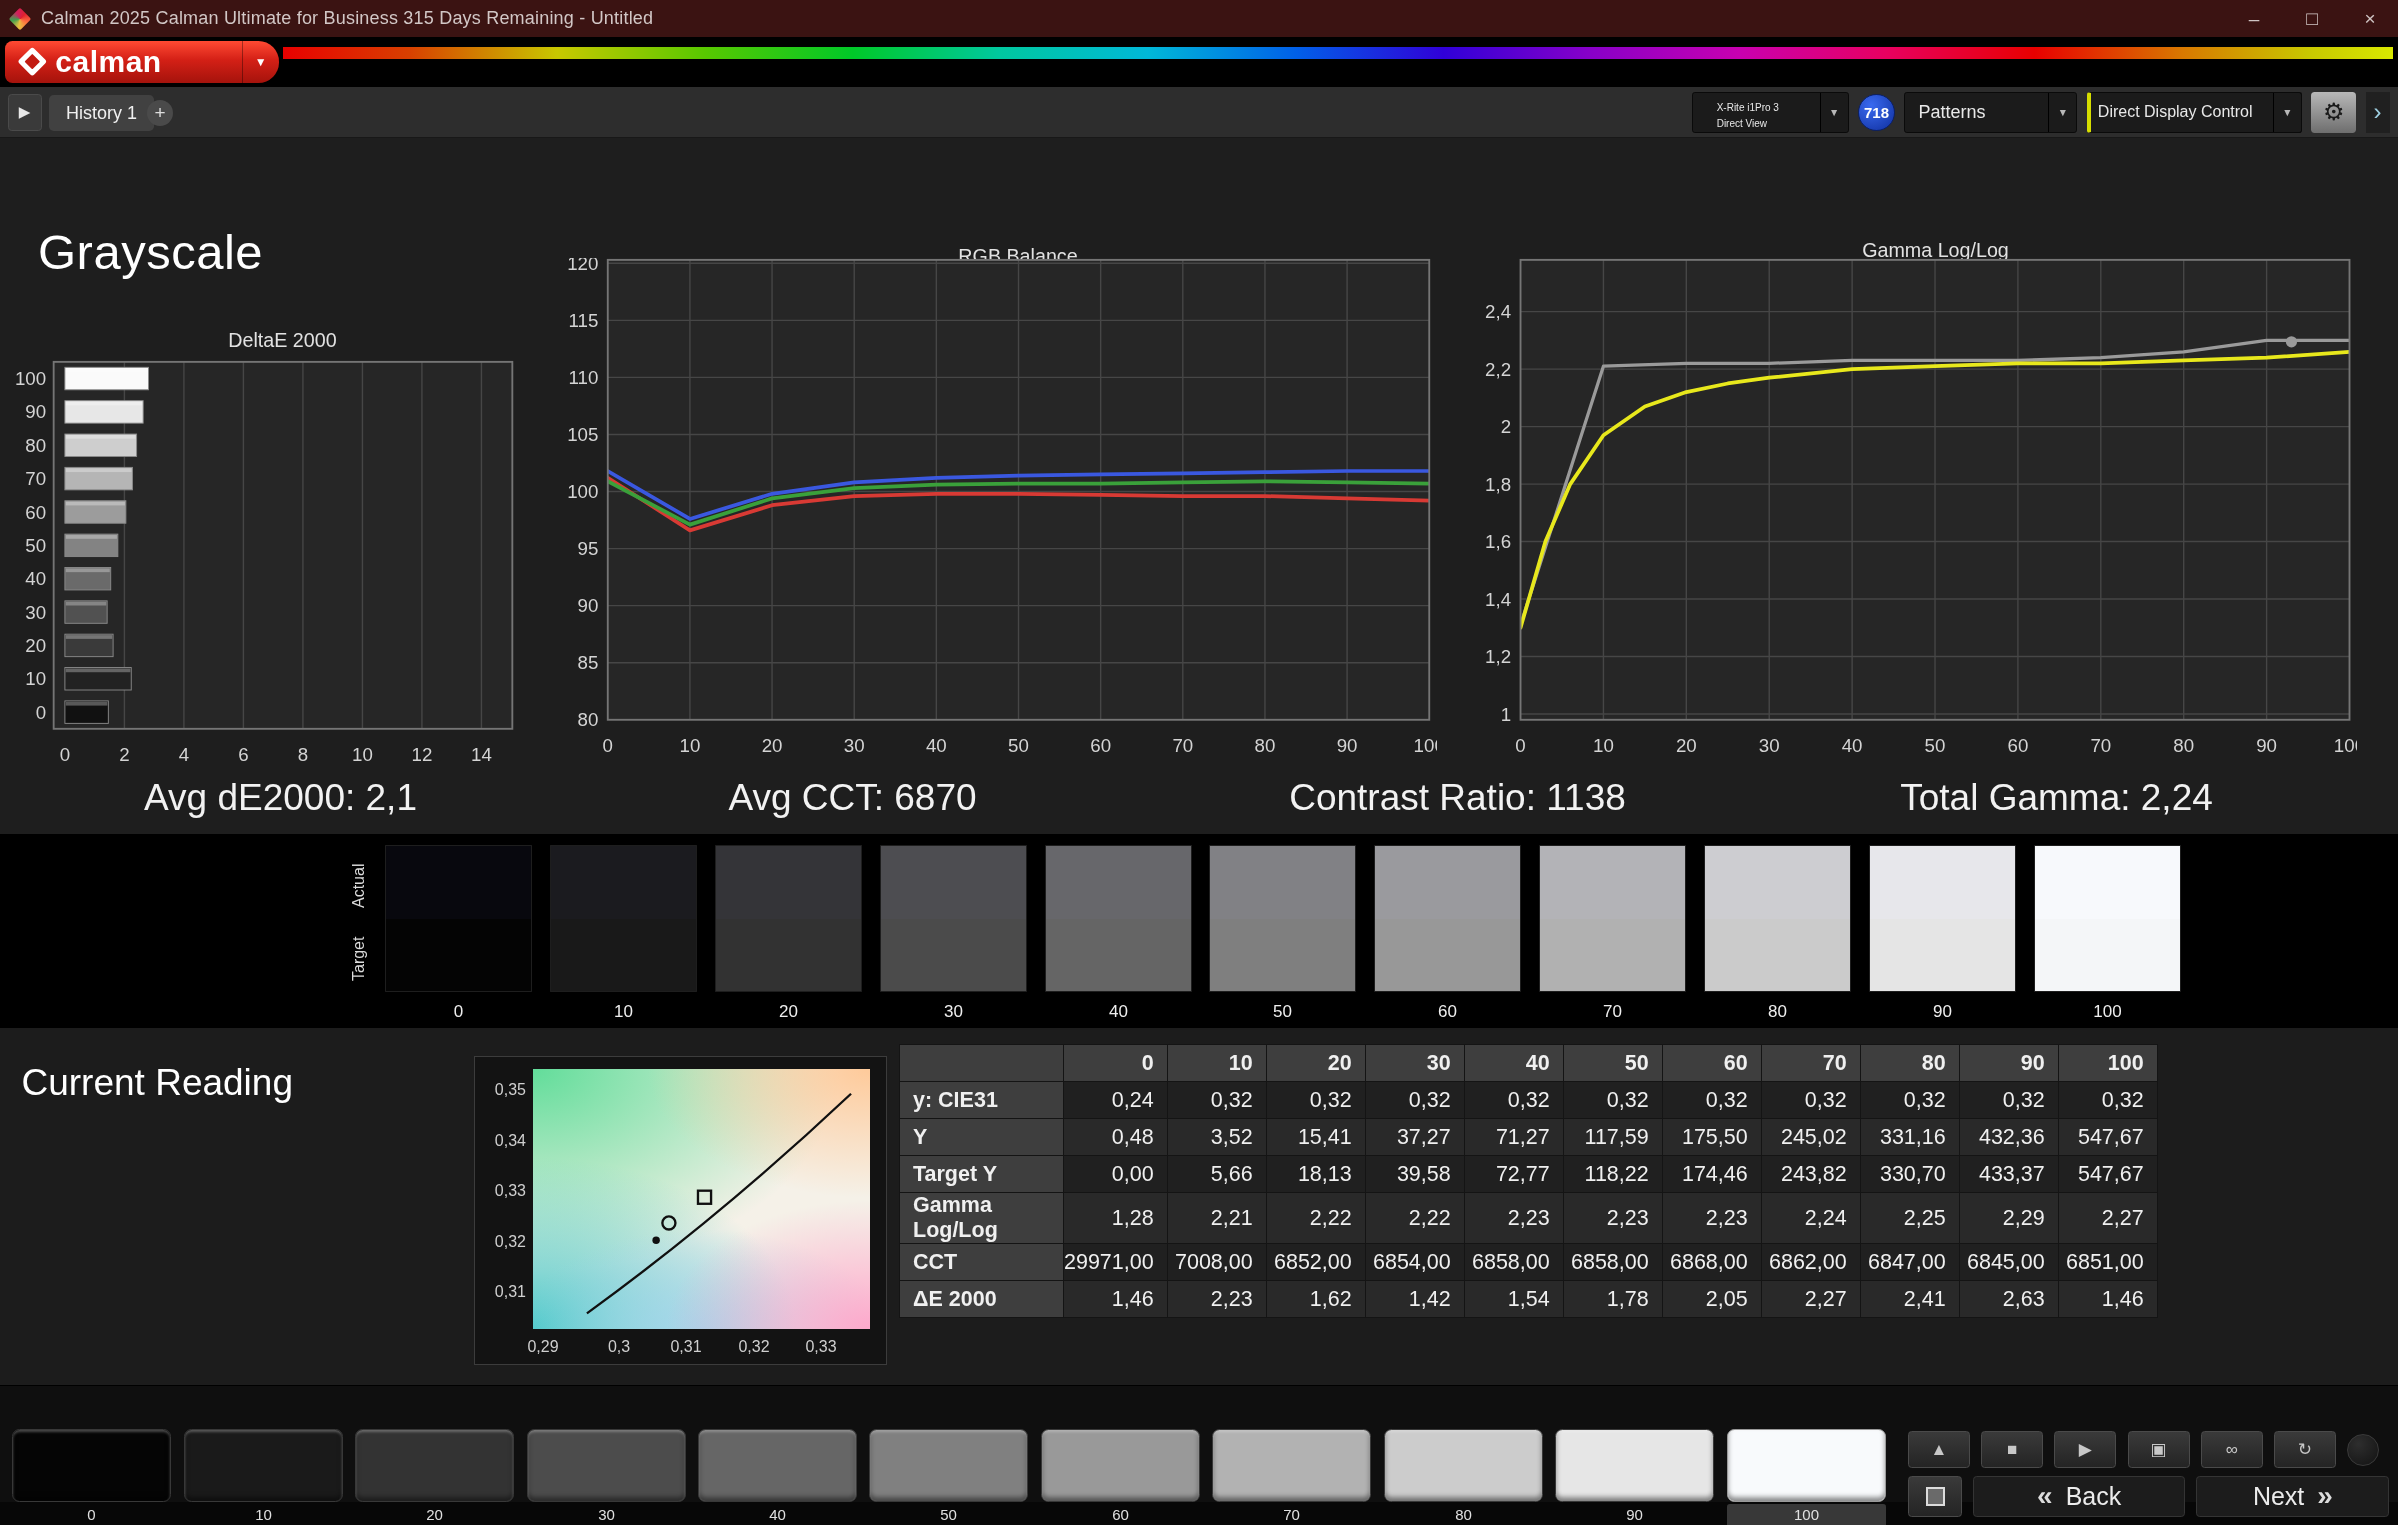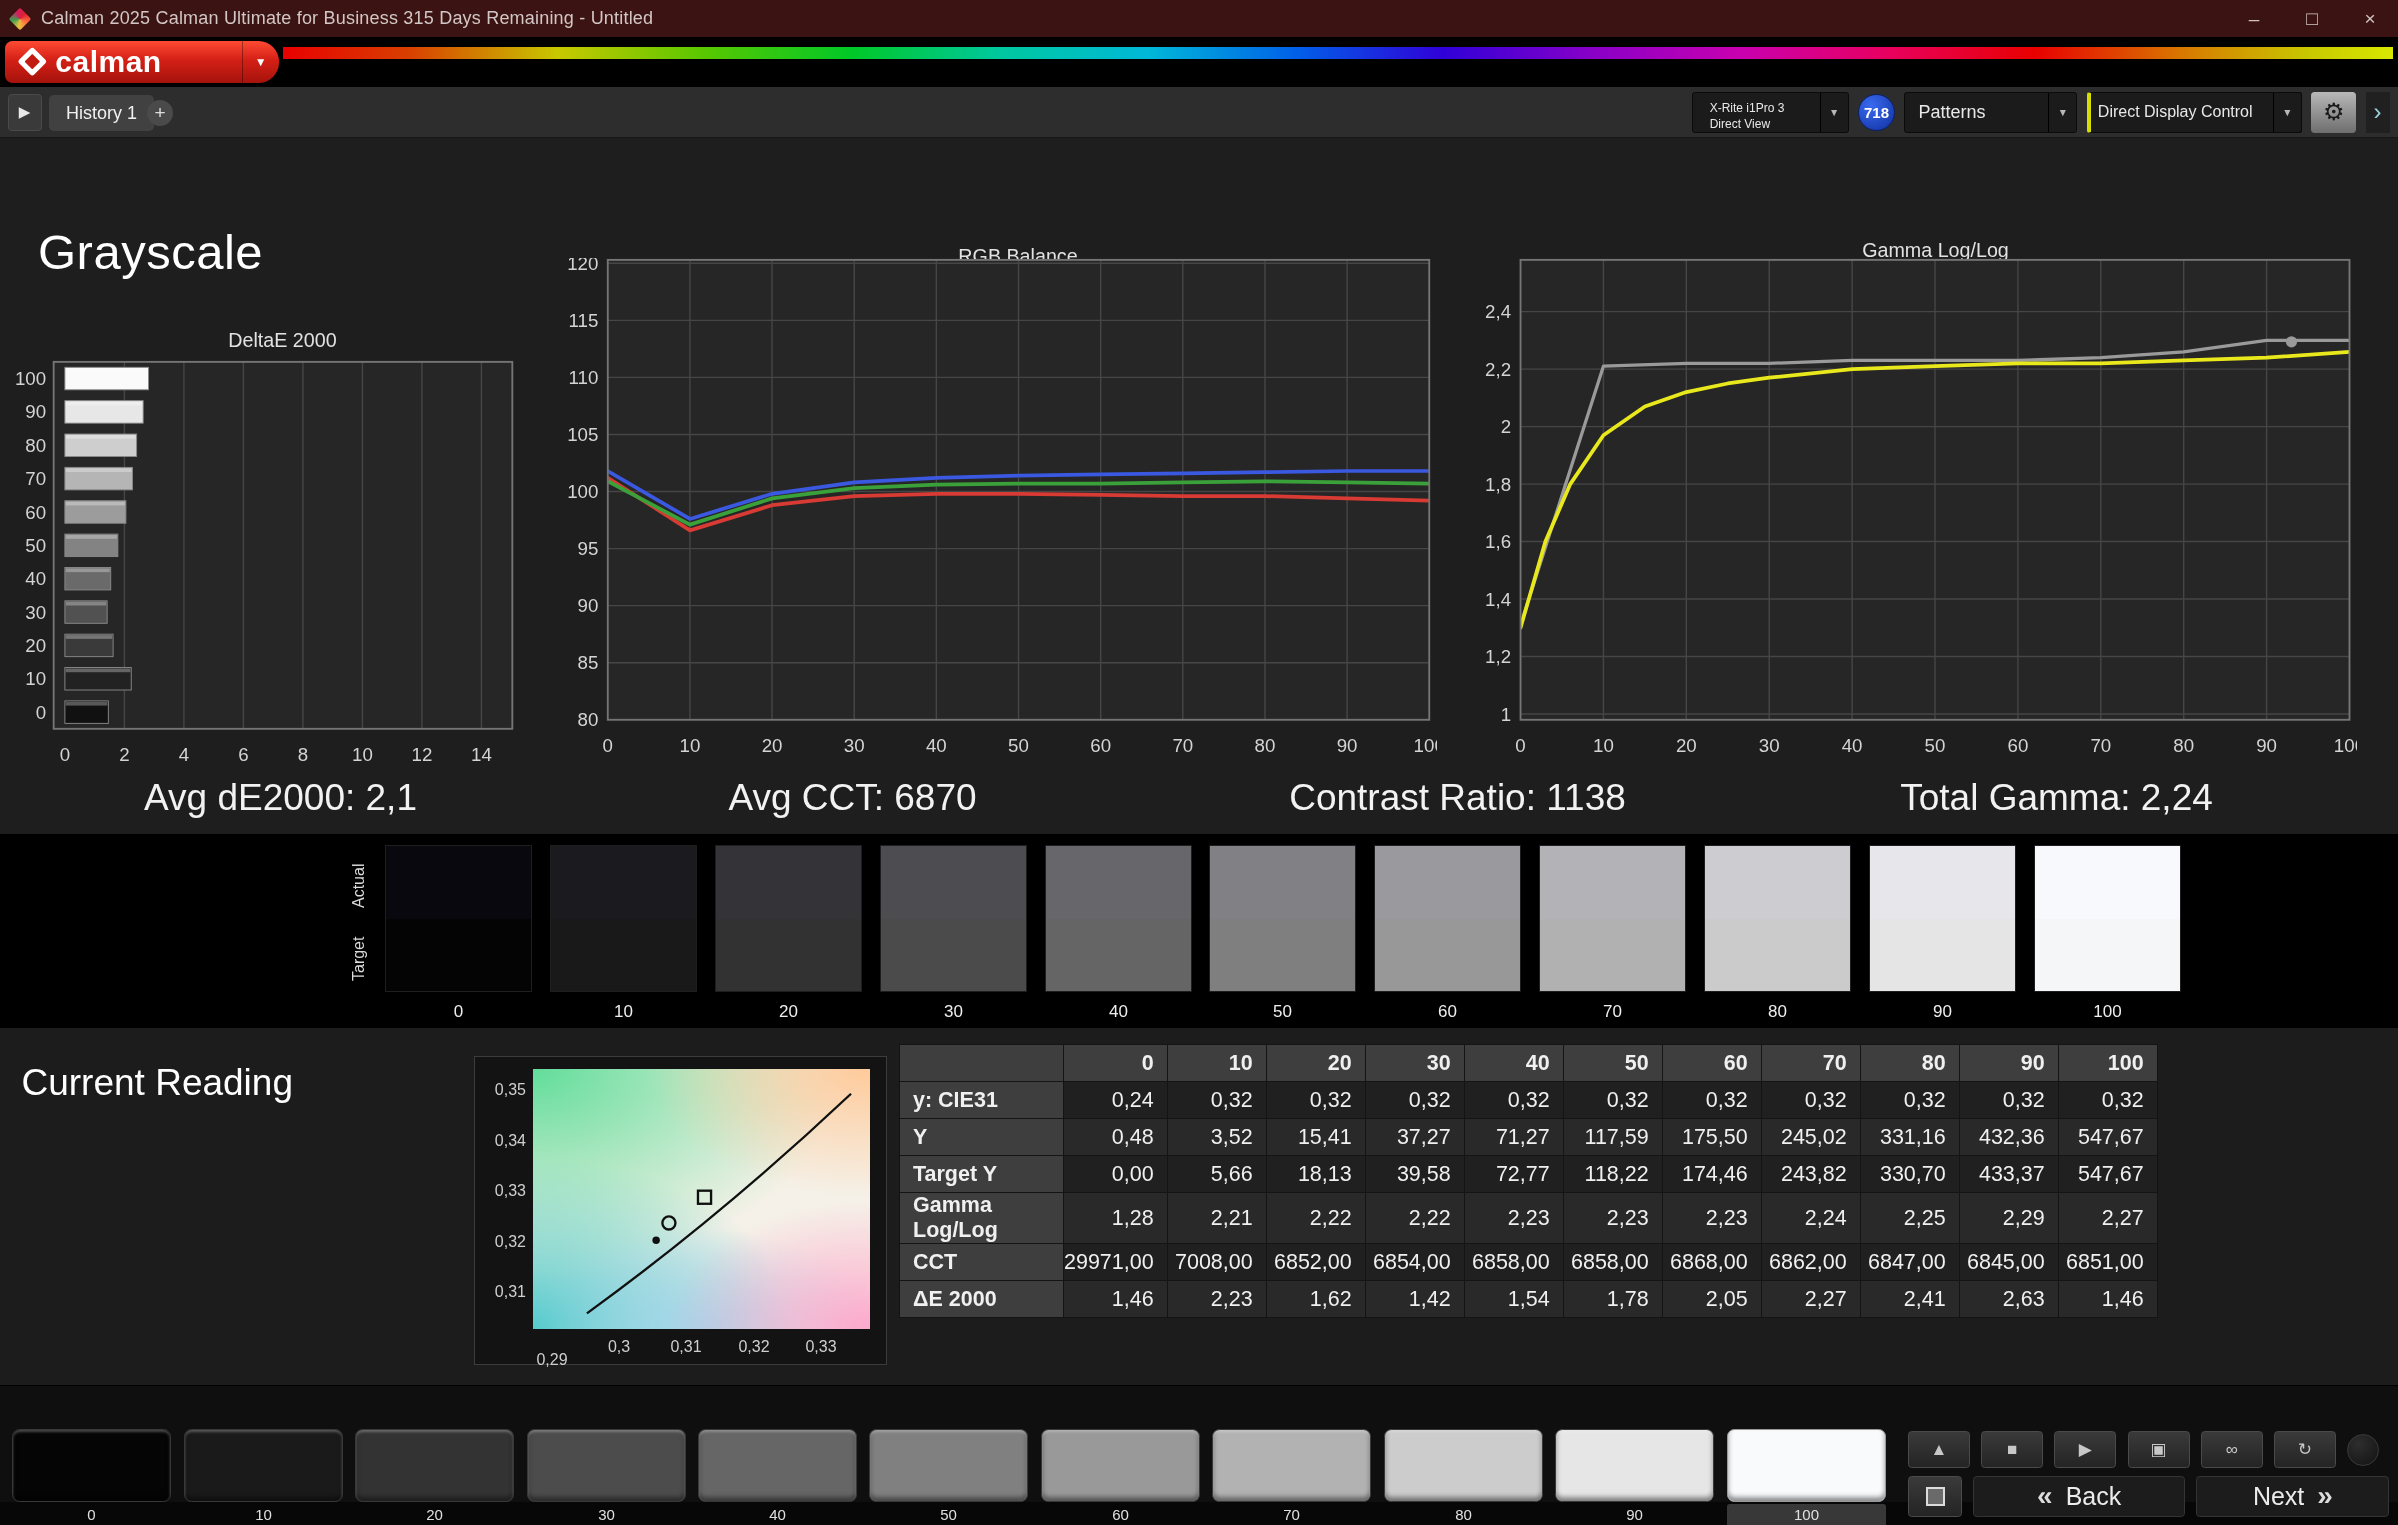--- a/index.html
+++ b/index.html
@@ -43,21 +43,21 @@
   .tab-history { position:absolute; left:49px; top:8.4px; height:36px; padding:0 17px; background:#414141;
                  border-radius:4.7px; color:#f0f0f0; font-size:18px; display:flex; align-items:center; }
   .tab-add { position:absolute; left:147px; top:13px; width:26px; height:26px; border-radius:50%;
              background:#4a4a4a; color:#ddd; font-size:19px; display:flex; align-items:center; justify-content:center; }
   .tab-right { position:absolute; right:9.4px; top:4.7px; height:41px; display:flex; align-items:center; gap:9.4px; }
   .dd { height:41px; background:#1b1b1b; border:0.9px solid #0a0a0a; border-radius:2.8px;
         display:flex; align-items:center; color:#e8e8e8; }
   .dd .dd-arrow { width:28px; height:100%; display:flex; align-items:center; justify-content:center;
                   border-left:0.9px solid #000; color:#b8b8b8; font-size:10.3px; }
   .dd-meter { width:157px; }
-  .dd-meter .dd-text { padding-left:17px; font-size:12px; line-height:16px; flex:1;margin-top:8px; }
+  .dd-meter .dd-text { padding-left:24px; font-size:10px; line-height:16px; flex:1;margin-top:8px; }
   .dd-patterns { width:173px; font-size:18px; }
   .dd-patterns .dd-text { padding-left:13px; flex:1; }
   .dd-ddc { width:215px; font-size:16px; border-left:4.7px solid #d6de00; }
   .dd-ddc .dd-text { padding-left:7px; flex:1; }
   .badge { width:37px; height:37px; border-radius:50%; background:radial-gradient(circle at 35% 30%,#3a6af0,#0f2f9e);
            border:1.9px solid #0a1f66; color:#fff; font-size:15px; font-weight:bold;
            display:flex; align-items:center; justify-content:center; }
   .gear-btn { width:45px; height:41px; border-radius:3.7px; background:linear-gradient(180deg,#b8b8b8,#6e6e6e);
               color:#1a1a1a; font-size:24px; display:flex; align-items:center; justify-content:center; }
   .collapse-btn { width:24px; height:41px; background:#202020; color:#9ecfe0; font-size:24px;
@@ -433,21 +433,21 @@
             <rect x="176.23353293413157" y="130.1106796116504" width="14" height="14" fill="none" stroke="#101010" stroke-width="2.5"></rect>
             <circle cx="145.14970059880244" cy="164.640776699029" r="7" fill="none" stroke="#101010" stroke-width="2.5"></circle>
             <circle cx="131.4970059880239" cy="182.9941747572815" r="4" fill="#101010"></circle>
           </svg>
         </div>
     <span class="cie-ylab" style="top: 24px;">0,35</span>
         <span class="cie-ylab" style="top: 75px;">0,34</span>
         <span class="cie-ylab" style="top: 125px;">0,33</span>
         <span class="cie-ylab" style="top: 176px;">0,32</span>
         <span class="cie-ylab" style="top: 226px;">0,31</span>
-        <span class="cie-xlab" style="left: 49px; margin-top: 13px;">0,29</span>
+        <span class="cie-xlab" style="left: 40px;">0,29</span>
         <span class="cie-xlab" style="left: 116px;">0,3</span>
         <span class="cie-xlab" style="left: 183px;">0,31</span>
         <span class="cie-xlab" style="left: 251px;">0,32</span>
         <span class="cie-xlab" style="left: 318px;">0,33</span>
       </div>
     <div id="gs-table">
         <table>
           <thead>
             <tr>
               <th class="corner"></th>

